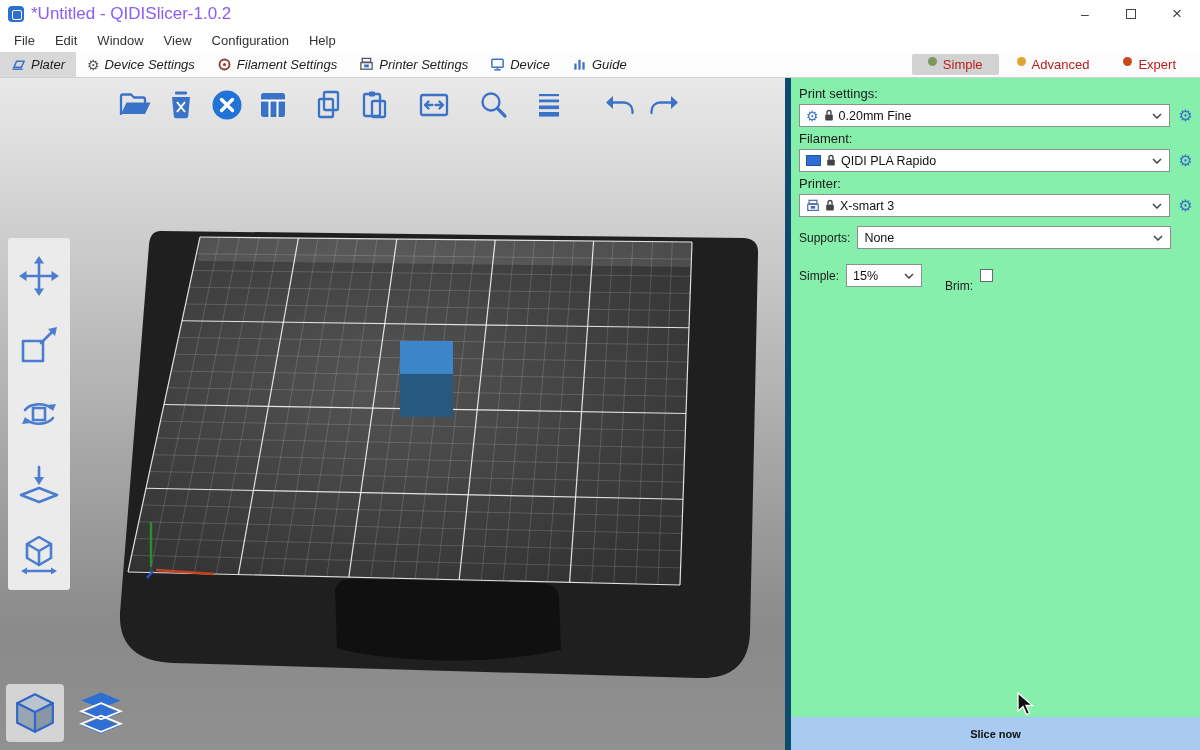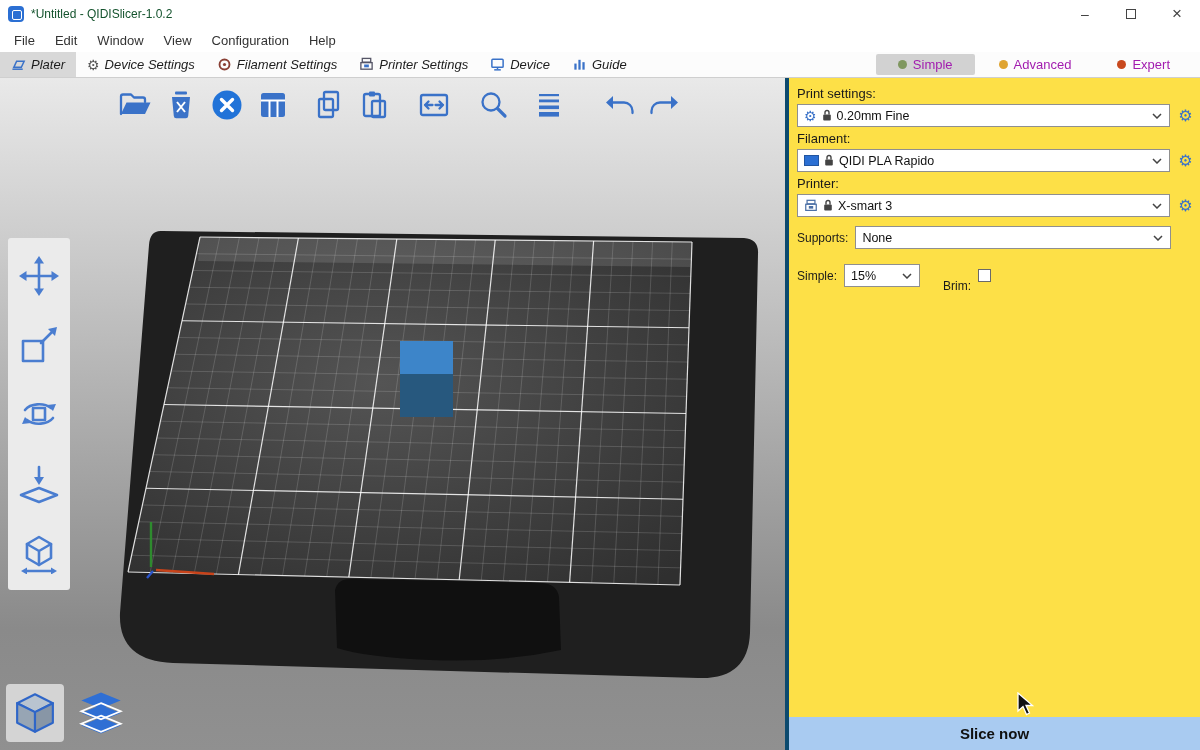--- a/index.html
+++ b/index.html
@@ -4,36 +4,36 @@
 <style>
   * { margin:0; padding:0; box-sizing:border-box; }
   html,body { width:1200px; height:750px; overflow:hidden; }
   body { font-family:"Liberation Sans","DejaVu Sans",sans-serif; background:#fff; }
   .window { width:1200px; height:750px; display:flex; flex-direction:column; background:#fff; position:relative; }
 
   
   .titlebar { height:28px; display:flex; align-items:center; padding-left:8px; background:#fff; }
   .app-icon { width:16px; height:16px; border-radius:4px; background:#2b6fd3; position:relative; margin-right:7px; }
   .app-icon::after { content:""; position:absolute; left:4px; top:4px; width:8px; height:8px; border:1.5px solid #fff; border-radius:2px; }
-  .title-text { font-size:12px; color:#14532d; }
+  .title-text { font-size:17px; color:#8b5cf6; }
   .win-controls { margin-left:auto; display:flex; height:28px; }
   .wc { width:46px; height:28px; display:flex; align-items:center; justify-content:center; color:#444; font-size:14px; cursor:default; }
   .wc-max-box { width:10px; height:10px; border:1px solid #444; }
 
   
   .menubar { height:24px; display:flex; align-items:center; padding-left:4px; background:#fff; }
   .menu-item { padding:0 10px; font-size:13px; color:#333; height:24px; display:flex; align-items:center; }
 
   
   .tabbar { height:26px; display:flex; align-items:stretch; background:#fcfcfc; border-bottom:1px solid #cfcfcf; }
   .tab { display:flex; align-items:center; gap:5px; padding:0 11px; font-size:13px; color:#1d1d1d;font-style:italic; }
   .tab.active { background:#d8d8d8; }
   .tab svg { display:block; }
   .modes { margin-left:auto; display:flex; align-items:center; gap:2px; padding-right:8px; }
-  .mode { display:flex; align-items:center; gap:6px; padding:3px 22px; font-size:13px; color:#a21caf; border-radius:2px; }
+  .mode { display:flex; gap:6px; padding:3px 16px; font-size:13px; color:#b91c1c; border-radius:2px; }
   .mode.active { background:#d2d2d2; }
   .mode-dot { width:9px; height:9px; border-radius:50%; }
 
   
   .main { flex:1; display:flex; min-height:0; }
   .viewport { width:785px; position:relative; background:linear-gradient(180deg,#e9e9e9 0%,#cfcfcf 22%,#a8a8a8 55%,#8a8a8a 82%,#909090 100%); overflow:hidden; }
   #scene { position:absolute; left:0; top:0; }
 
   
   .top-toolbar { position:absolute; left:116px; top:8px; display:flex; gap:8px; align-items:center; }
@@ -47,37 +47,37 @@
   .gbtn { width:62px; height:66px; display:flex; align-items:center; justify-content:center; }
   .gz { stroke:#4a7dd0; fill:none; stroke-width:2.6; stroke-linejoin:round; stroke-linecap:round; }
   .gzf { fill:#4a7dd0; }
 
   
   .view-toggles { position:absolute; left:6px; bottom:8px; display:flex; gap:8px; }
   .vbtn { width:58px; height:58px; display:flex; align-items:center; justify-content:center; border-radius:4px; }
   .vbtn.active { background:#d4d4d4; }
 
   
-  .sidebar { flex:1; background:#fde047; border-left:4px solid #0c4a6e; display:flex; flex-direction:column; position:relative; }
+  .sidebar { flex:1; background:#86efac; border-left:6px solid #0c4a6e; display:flex; flex-direction:column; position:relative; }
   .sb-content { padding:6px 5px 0 8px; }
   .sb-label { font-size:13px; color:#1a1a1a; margin:2px 0 3px; }
   .sb-row { display:flex; align-items:center; gap:6px; margin-bottom:4px; }
   .combo { flex:1; height:23px; border:1px solid #8f8f8f; background:#fff; display:flex; align-items:center; gap:5px; padding:0 7px 0 6px; font-size:12.5px; color:#111; }
   .combo-text { flex:1; white-space:nowrap; overflow:hidden; }
   .chev { flex:none; }
   .gear-btn { width:19px; height:23px; display:flex; align-items:center; justify-content:center; color:#3a72c8; font-size:16px; }
   .combo-gear { color:#3a72c8; font-size:14px; line-height:1; }
   .swatch { width:15px; height:11px; border:1px solid #2255a0; }
   .sb-inline { display:flex; align-items:center; gap:7px; margin-top:9px; }
   .sb-inline .lbl { font-size:12px; color:#1a1a1a; }
   .combo.supports { margin-right:24px; }
   .combo.infill { flex:none; width:76px; }
   .brim-lbl { margin-left:16px;margin-top:21px; }
   .checkbox { width:13px; height:13px; border:1px solid #6a6a6a; background:#fff; }
-  .slice-btn { position:absolute; left:0; right:0; bottom:0; height:33px; display:flex; align-items:center; justify-content:center; font-size:15px; font-weight:bold; color:#101010; }
+  .slice-btn { position:absolute; left:0; right:0; bottom:0; height:33px; display:flex; align-items:center; justify-content:center; font-size:11px; font-weight:bold; color:#101010; }
 
   
   .cursor { position:absolute; left:1016px; top:692px; pointer-events:none; z-index:50; }
 </style>
 </head>
 <body>
 
 <div class="window">
 
   <div class="titlebar">

